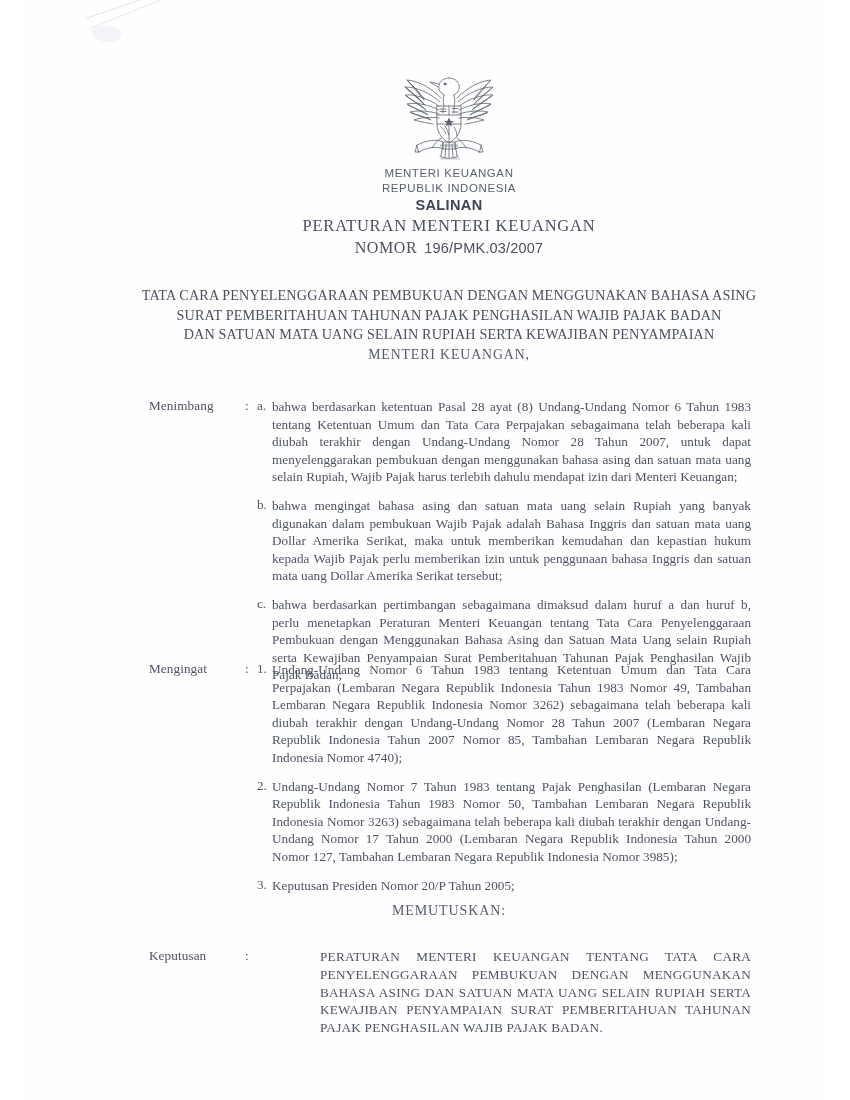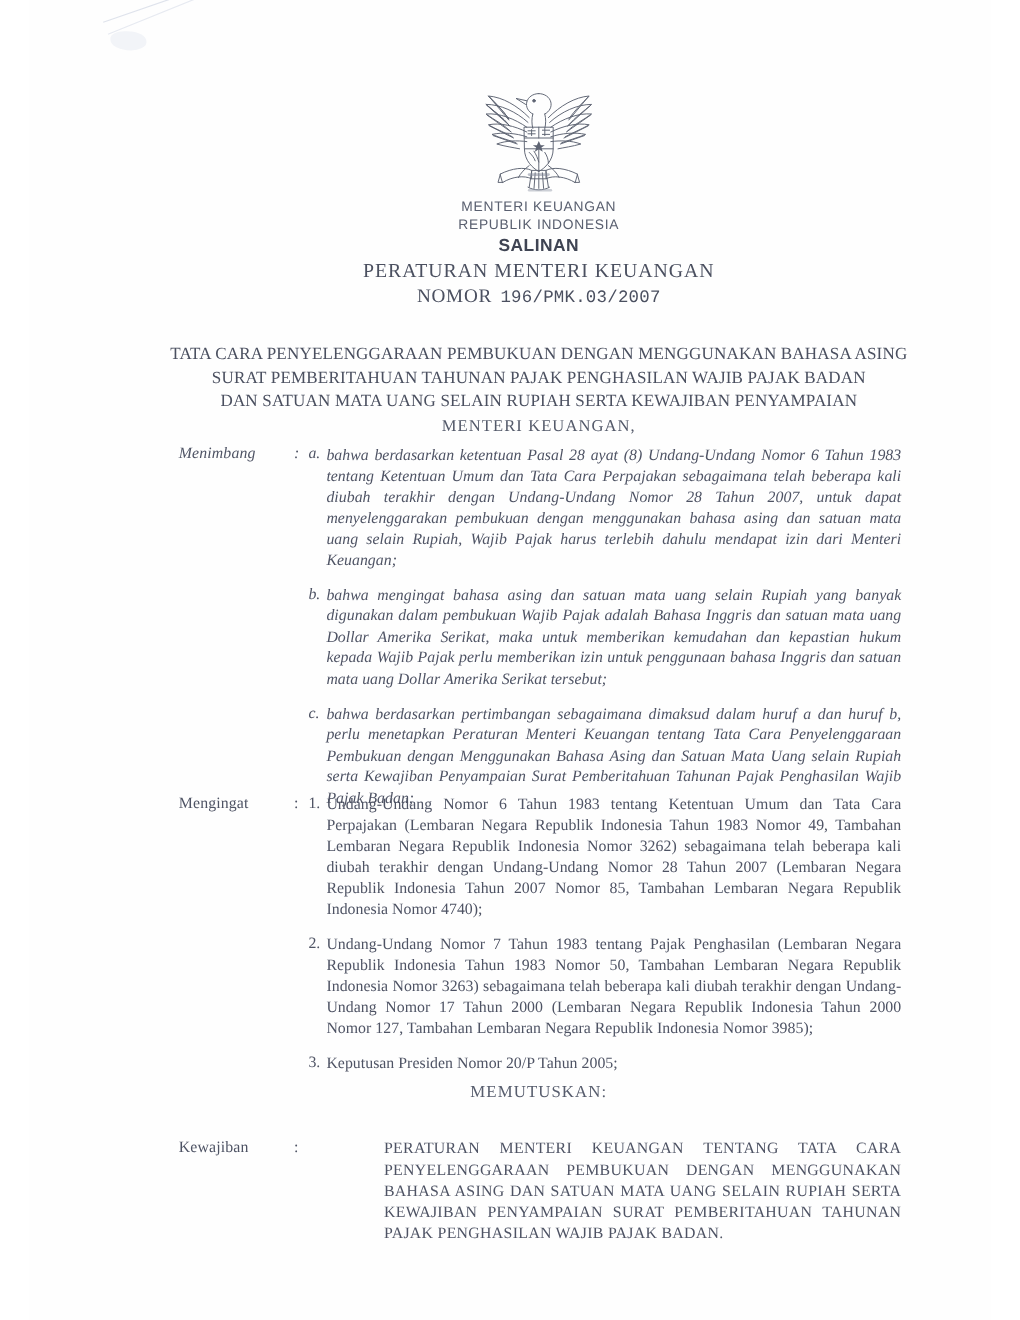--- a/index.html
+++ b/index.html
@@ -104,21 +104,21 @@
   }
   .hdr-nomor {
     font-family: "Liberation Serif", "DejaVu Serif", serif;
     font-size: 16px;
     letter-spacing: 0.6px;
     line-height: 22px;
     color: #4b5060;
     margin-top: 1px;
   }
   .hdr-nomor .mono {
-    font-family: Liberation Mono, monospace;
+    font-family: Liberation Sans, sans-serif;
     font-size: 14.5px;
     letter-spacing: 0.2px;
     margin-left: 7px;
   }
 
   
   .tentang {
     position: absolute;
     left: 0;
     top: 258px;
@@ -299,21 +299,21 @@
 
 
   <div class="doc-title">
     <div>TATA CARA PENYELENGGARAAN PEMBUKUAN DENGAN MENGGUNAKAN BAHASA ASING</div>
     <div>SURAT PEMBERITAHUAN TAHUNAN PAJAK PENGHASILAN WAJIB PAJAK BADAN</div>
     <div>DAN SATUAN MATA UANG SELAIN RUPIAH SERTA KEWAJIBAN PENYAMPAIAN</div>
   </div>
 
   <div class="menteri-line">MENTERI KEUANGAN,</div>
 
-  <div class="clause" style="top:370px;font-style:italic;">
+  <div class="clause" style="top:398px;">
     <div class="clause-label">Menimbang</div>
     <div class="clause-colon">:</div>
     <div class="clause-items">
       <div class="item">
         <span class="item-marker">a.</span>
         <div class="item-text">bahwa berdasarkan ketentuan Pasal 28 ayat (8) Undang-Undang Nomor 6 Tahun 1983 tentang Ketentuan Umum dan Tata Cara Perpajakan sebagaimana telah beberapa kali diubah terakhir dengan Undang-Undang Nomor 28 Tahun 2007, untuk dapat menyelenggarakan pembukuan dengan  menggunakan bahasa asing dan satuan mata uang selain Rupiah, Wajib Pajak harus terlebih dahulu mendapat izin dari Menteri Keuangan;</div>
       </div>
       <div class="item">
         <span class="item-marker">b.</span>
         <div class="item-text">bahwa mengingat bahasa asing dan satuan mata uang selain Rupiah yang banyak digunakan dalam pembukuan Wajib Pajak adalah Bahasa Inggris dan satuan mata uang Dollar Amerika Serikat, maka untuk memberikan kemudahan dan kepastian hukum kepada Wajib Pajak perlu memberikan izin untuk penggunaan bahasa Inggris dan satuan mata uang Dollar Amerika Serikat tersebut;</div>
@@ -340,21 +340,21 @@
       <div class="item">
         <span class="item-marker">3.</span>
         <div class="item-text">Keputusan Presiden Nomor 20/P Tahun 2005;</div>
       </div>
     </div>
   </div>
 
   <div class="memutuskan">MEMUTUSKAN:</div>
 
   <div class="clause no-marker" style="top:948px;">
-    <div class="clause-label">Kewajiban</div>
+    <div class="clause-label">Keputusan</div>
     <div class="clause-colon">:</div>
     <div class="clause-items">
       <div class="item">
         <div class="item-text">PERATURAN MENTERI KEUANGAN TENTANG TATA CARA PENYELENGGARAAN PEMBUKUAN DENGAN MENGGUNAKAN BAHASA ASING DAN SATUAN MATA UANG SELAIN RUPIAH SERTA KEWAJIBAN PENYAMPAIAN SURAT PEMBERITAHUAN TAHUNAN PAJAK PENGHASILAN WAJIB PAJAK BADAN.</div>
       </div>
     </div>
   </div>
 
 </div>
 

